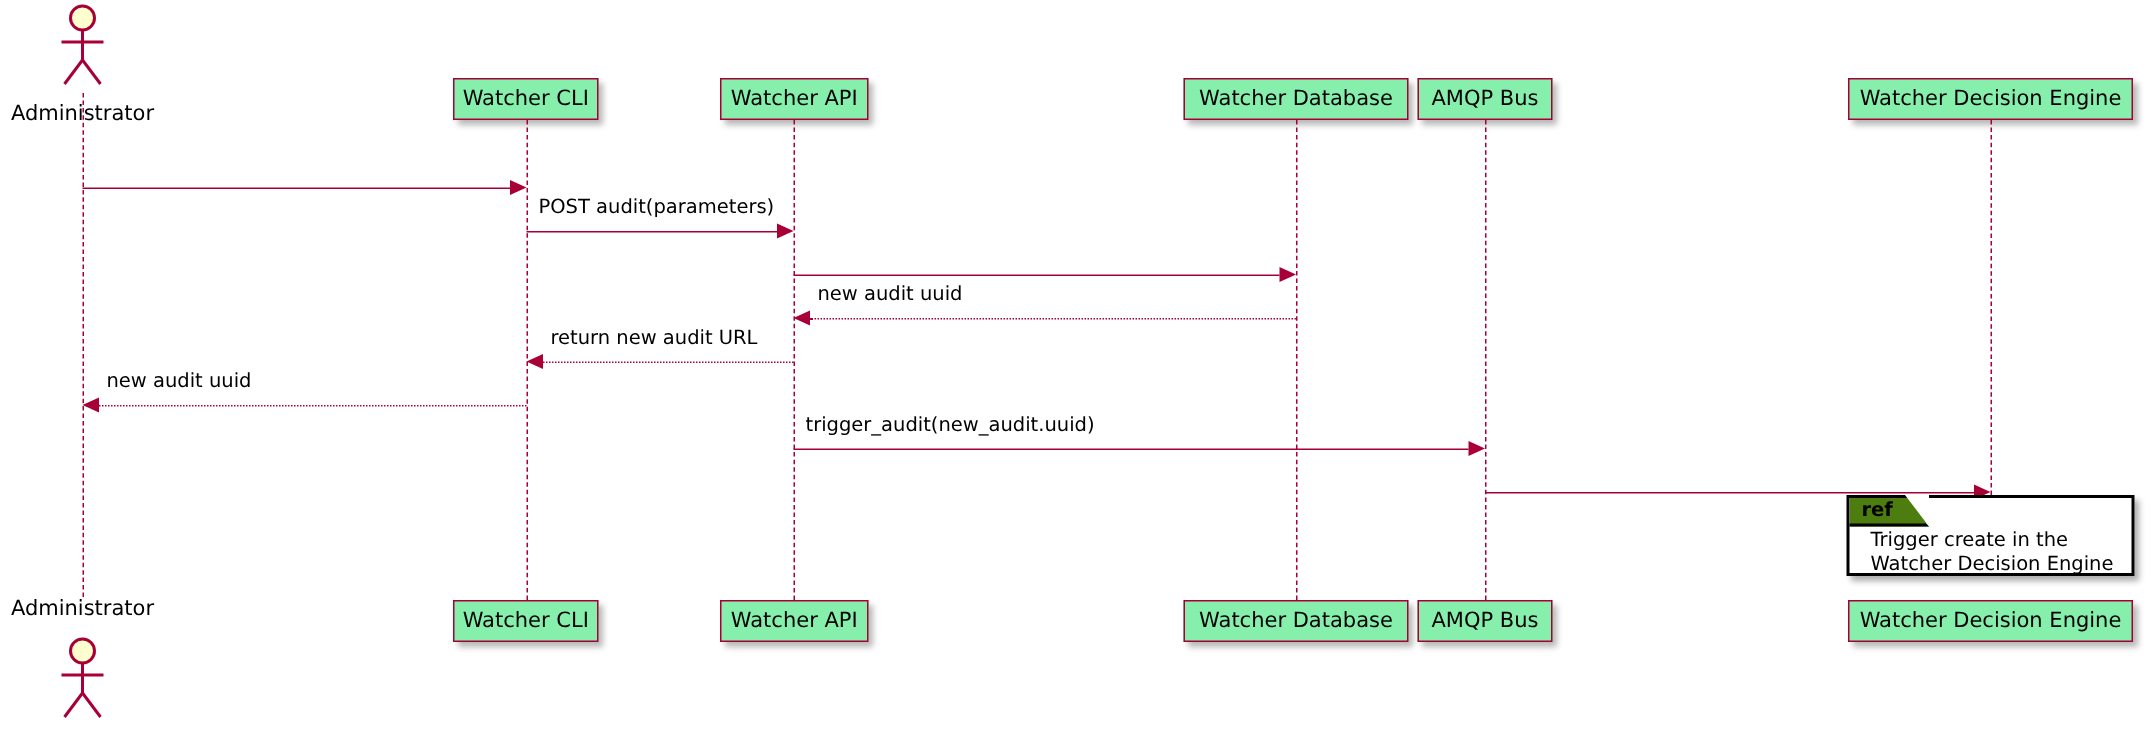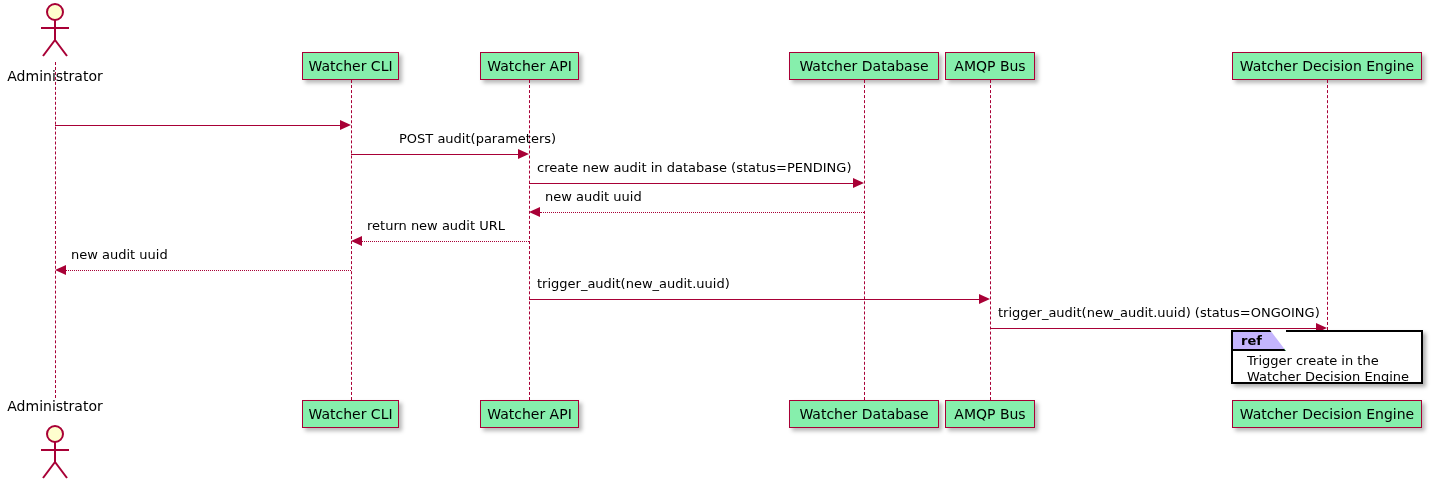--- a/index.html
+++ b/index.html
@@ -82,21 +82,21 @@
     background: #FFFFFF;
     border: 2px solid #000000;
     box-sizing: border-box;
     box-shadow: 3px 3px 4px rgba(0,0,0,0.32);
   }
   .ref-tab {
     position: absolute;
     left: 0;
     top: 0;
     height: 19px;
-    background: #c4b5fd;
+    background: #4d7c0f;
     border-right: 2px solid #22c55e;
     border-bottom: 2px solid #000000;
     font-size: 13px;
     font-weight: bold;
     color: #000000;
     display: flex;
     align-items: center;
     padding-left: 8px;
     padding-right: 22px;
     box-sizing: border-box;
@@ -159,45 +159,43 @@
   <div class="lifeline" style="left:55px; top:62px; height:336px;"></div>
   <div class="lifeline" style="left:351px; top:80px; height:320px;"></div>
   <div class="lifeline" style="left:529px; top:80px; height:320px;"></div>
   <div class="lifeline" style="left:864px; top:80px; height:320px;"></div>
   <div class="lifeline" style="left:990px; top:80px; height:320px;"></div>
   <div class="lifeline" style="left:1327px; top:80px; height:250px;"></div>
 
   <div class="msg-line" style="left:55px; top:125px; width:285px;"></div>
   <div class="arrowhead right" style="left:340px; top:120px;"></div>
 
-  <div class="msg-label" style="left:359px; top:131px;margin-left:40px;">POST audit(parameters)</div>
+  <div class="msg-label" style="left:359px; top:131px;">POST audit(parameters)</div>
   <div class="msg-line" style="left:351px; top:154px; width:167px;"></div>
   <div class="arrowhead right" style="left:518px; top:149px;"></div>
 
-  <div class="msg-label" style="left:537px; top:160px;">create new audit in database (status=PENDING)</div>
   <div class="msg-line" style="left:529px; top:183px; width:324px;"></div>
   <div class="arrowhead right" style="left:853px; top:178px;"></div>
 
   <div class="msg-label" style="left:545px; top:189px;">new audit uuid</div>
   <div class="msg-line dotted" style="left:540px; top:212px; width:324px;"></div>
   <div class="arrowhead left" style="left:529px; top:207px;"></div>
 
   <div class="msg-label" style="left:367px; top:218px;">return new audit URL</div>
   <div class="msg-line dotted" style="left:362px; top:241px; width:167px;"></div>
   <div class="arrowhead left" style="left:351px; top:236px;"></div>
 
   <div class="msg-label" style="left:71px; top:247px;">new audit uuid</div>
   <div class="msg-line dotted" style="left:66px; top:270px; width:285px;"></div>
   <div class="arrowhead left" style="left:55px; top:265px;"></div>
 
   <div class="msg-label" style="left:537px; top:276px;">trigger_audit(new_audit.uuid)</div>
   <div class="msg-line" style="left:529px; top:299px; width:450px;"></div>
   <div class="arrowhead right" style="left:979px; top:294px;"></div>
 
-  <div class="msg-label" style="left:998px; top:305px;">trigger_audit(new_audit.uuid) (status=ONGOING)</div>
   <div class="msg-line" style="left:990px; top:328px; width:326px;"></div>
   <div class="arrowhead right" style="left:1316px; top:323px;"></div>
 
   <div class="ref-box" style="left:1231px; top:330px; width:192px; height:54px;">
     <div class="ref-tab">
       <span>ref</span>
     </div>
     <div class="ref-text">
       <div>Trigger create in the</div>
       <div>Watcher Decision Engine</div>

